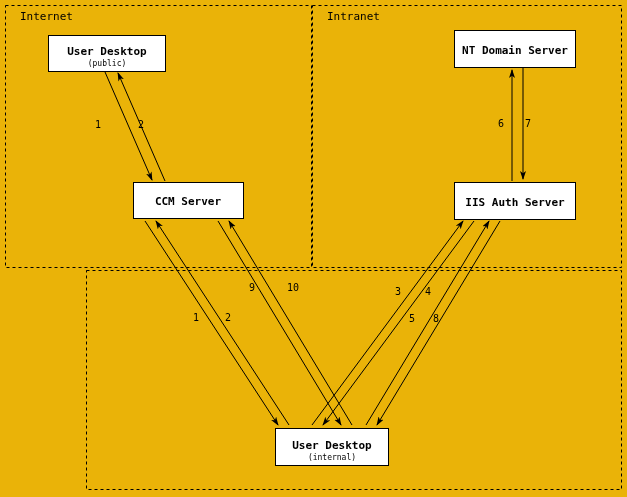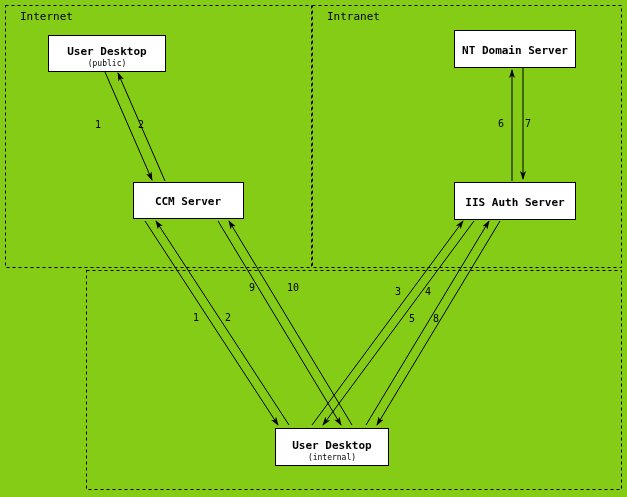--- a/index.html
+++ b/index.html
@@ -4,21 +4,21 @@
 <style>
   html, body {
     margin: 0;
     padding: 0;
     background: #ffffff;
   }
   #canvas {
     position: relative;
     width: 627px;
     height: 497px;
-    background: #84cc16;
+    background: #eab308;
     font-family: "DejaVu Sans Mono", monospace;
     overflow: hidden;
   }
   svg.layer {
     position: absolute;
     left: 0;
     top: 0;
     width: 627px;
     height: 497px;
   }

